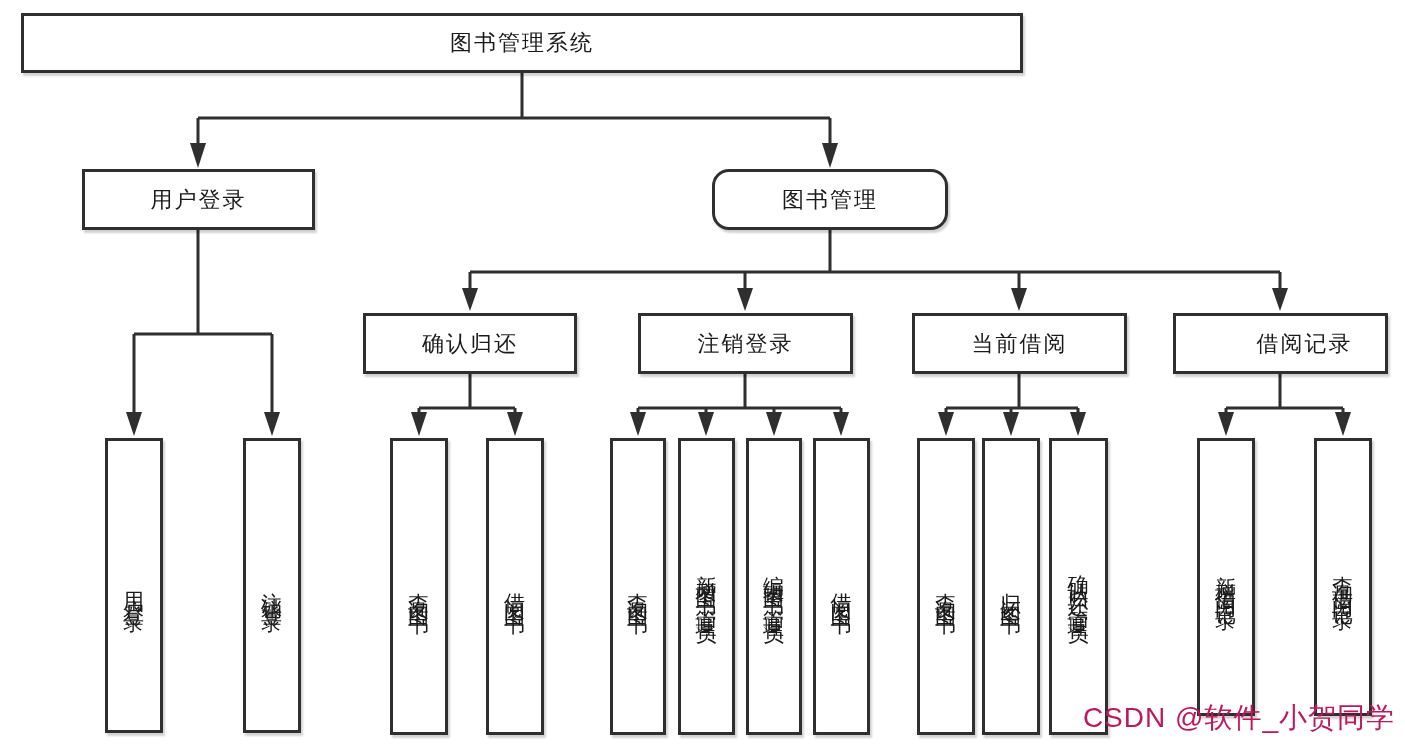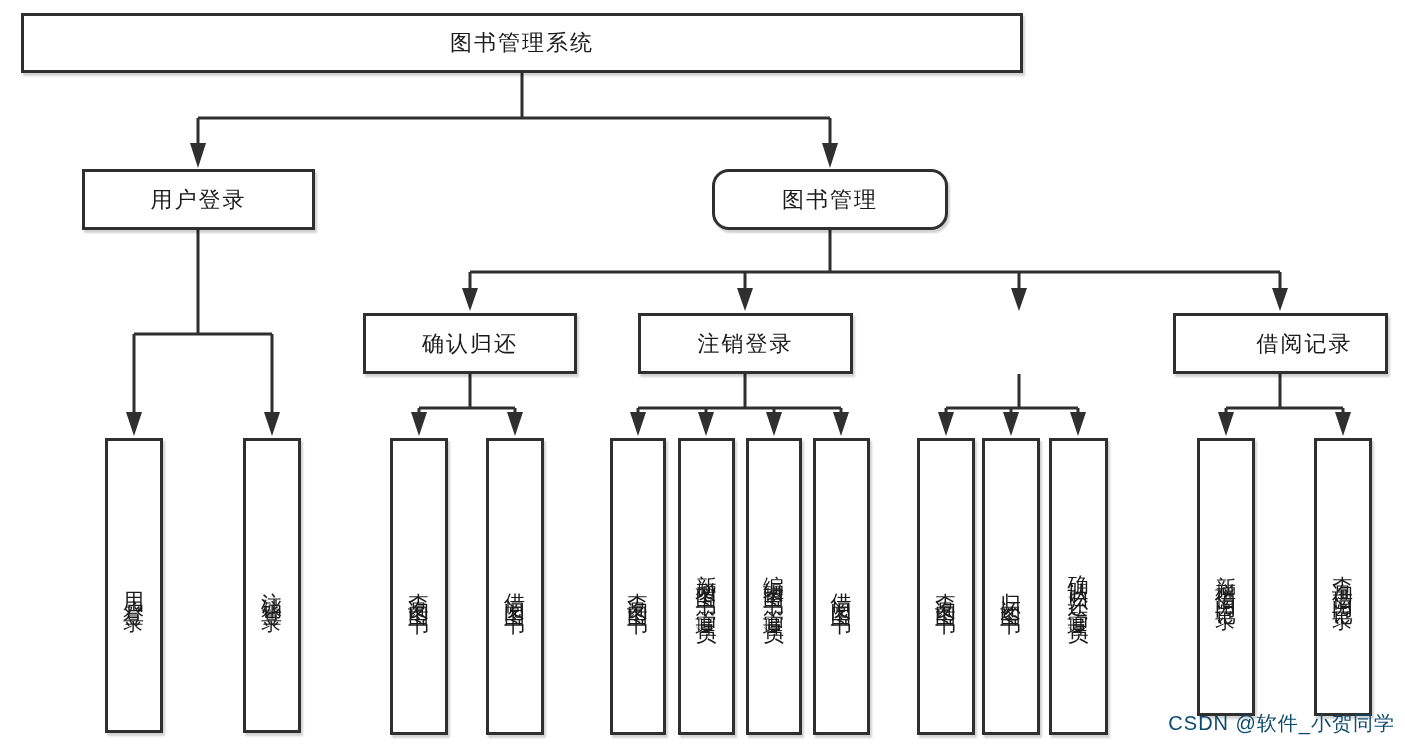--- a/index.html
+++ b/index.html
@@ -33,22 +33,22 @@
     padding-top:6px;
   }
   svg.connectors{
     position:absolute;left:0;top:0;
     z-index:1;
   }
   .watermark{
     position:absolute;
     right:10px;
     bottom:10px;
-    font-size:20px;
-    color:#0c4a6e;
+    font-size:28px;
+    color:#be185d;
     letter-spacing:1px;
     z-index:3;
     white-space:nowrap;
   }
 </style>
 </head>
 <body>
 
 <div class="canvas">
 
@@ -109,20 +109,23 @@
   <div class="box" style="left:712px;top:169px;width:236px;height:61px;border-radius:17px;">
     <span>图书管理</span>
   </div>
 
   <div class="box" style="left:363px;top:313px;width:214px;height:61px;">
     <span>确认归还</span>
   </div>
   <div class="box" style="left:638px;top:313px;width:215px;height:61px;">
     <span>注销登录</span>
   </div>
+  <div class="box" style="left:912px;top:313px;width:215px;height:61px;">
+    <span>当前借阅</span>
+  </div>
   <div class="box" style="left:1173px;top:313px;width:215px;height:61px;padding-left:48px;">
     <span>借阅记录</span>
   </div>
 
   <div class="box vbox" style="left:105px;top:438px;width:58px;height:295px;">
     <span>用户登录</span>
   </div>
   <div class="box vbox" style="left:243px;top:438px;width:58px;height:295px;">
     <span>注销登录</span>
   </div>

